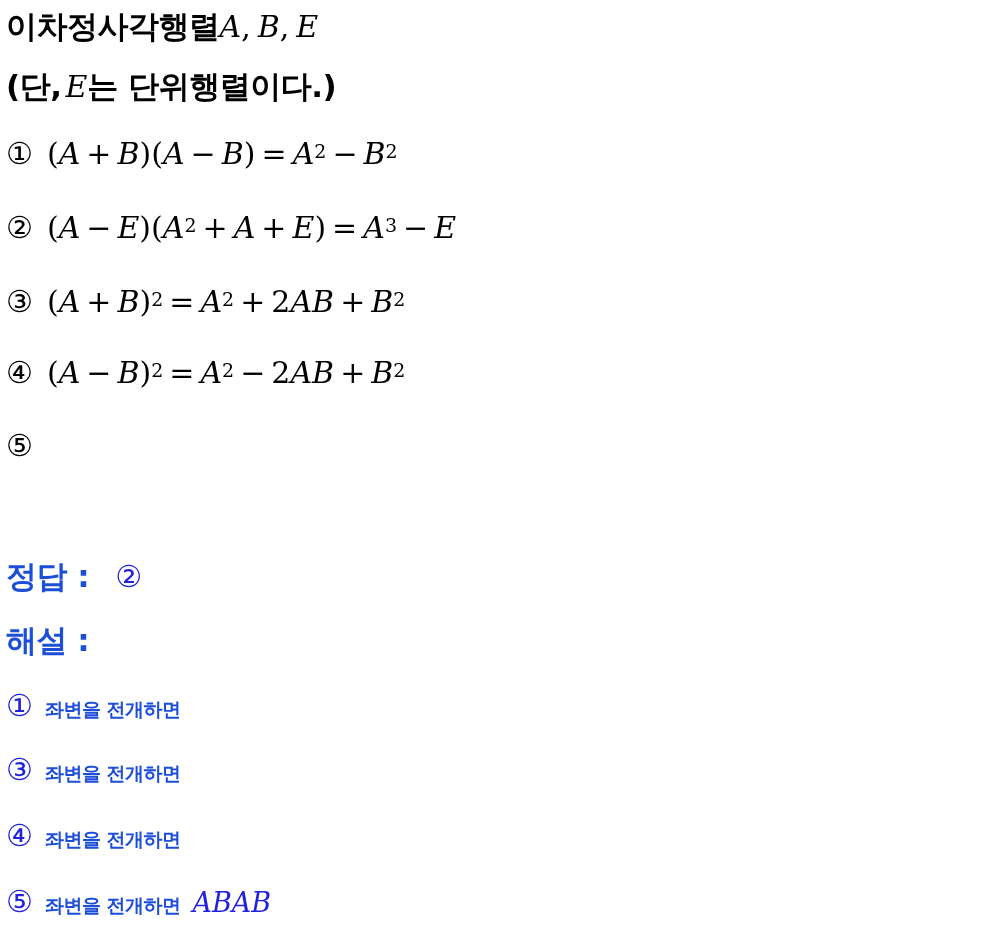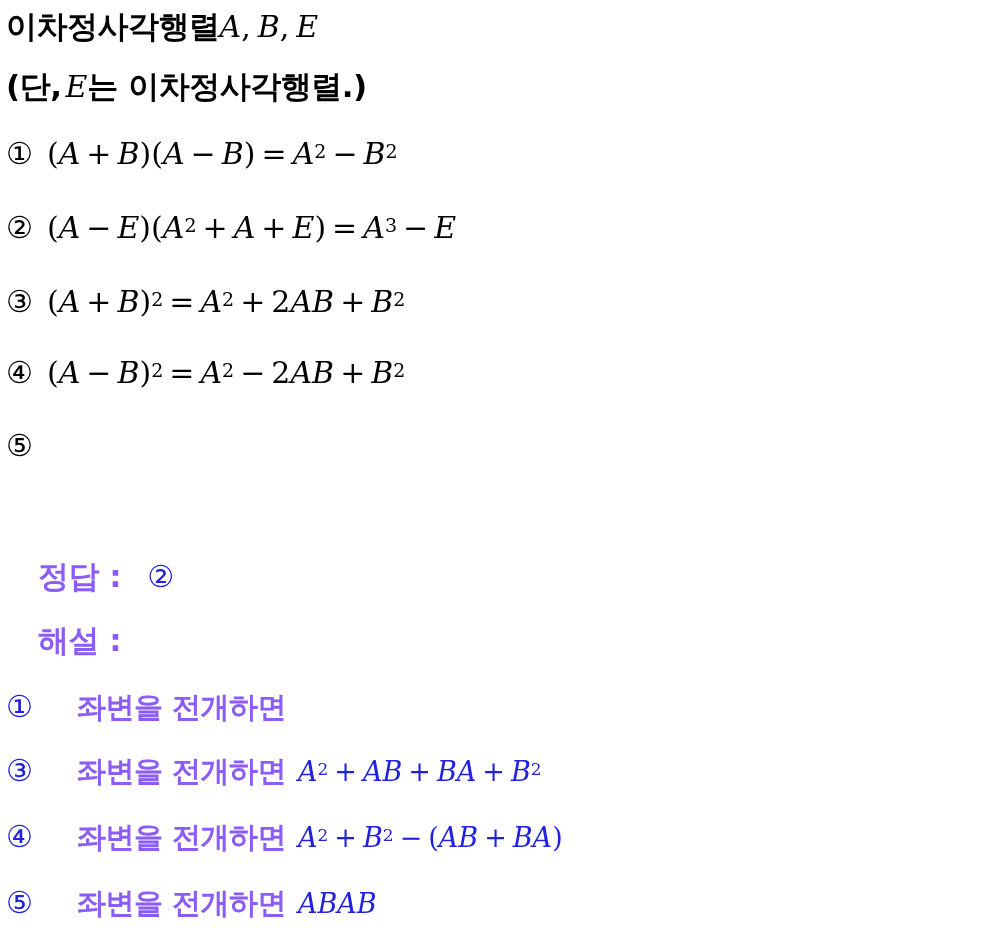--- a/index.html
+++ b/index.html
@@ -89,40 +89,40 @@
 
   .answer-block {
     position: absolute;
     left: 6px;
     color: #2222dd;
   }
   #answer-line { top: 556px; }
   #solution-label { top: 620px; }
 
   .answer-block .kr,
-  .sol .kr { color: #8b5cf6; margin-left: 32px; }
+  .sol .kr { color: #1d4ed8; }
   .answer-block .mi,
   .answer-block .mn,
   .answer-block .circnum,
   .sol .mi, .sol .mn, .sol .sup, .sol .circnum, .sol .mop { color: #2222dd; }
 
   .sol {
     position: absolute;
     left: 6px;
     color: #2222dd;
     display: flex;
     align-items: baseline;
     gap: 12px;
   }
   #sol-1 { top: 688px; }
   #sol-2 { top: 752px; }
   #sol-3 { top: 818px; }
   #sol-4 { top: 884px; }
 
-  .sol .kr { font-size: 29px; }
+  .sol .kr { font-size: 19px; }
   .sol .mi, .sol .mn, .sol .mop { font-size: 27px; }
   .sol .sup { font-size: 17px; }
 
   .gap { display: inline-block; width: 7px; }
   .gap-sm { display: inline-block; width: 4px; }
   .answer-gap { display: inline-block; width: 26px; }
 </style>
 </head>
 <body>
 
@@ -136,21 +136,21 @@
     <span class="mi">B</span>
     <span class="mn">,</span>
     <span class="gap"></span>
     <span class="mi">E</span>
   </div>
 
   <div class="line" id="q-line-2">
     <span class="kr">(단, </span>
     <span class="gap-sm"></span>
     <span class="mi">E</span>
-    <span class="kr">는 이차정사각행렬.)</span>
+    <span class="kr">는 단위행렬이다.)</span>
   </div>
 
   <div class="choice" id="choice-1">
     <span class="circnum">①</span>
     <span class="expr"><span class="mn">(</span><span class="mi">A</span><span class="mop" style="padding: 0px 6px;">+</span><span class="mi">B</span><span class="mn">)(</span><span class="mi">A</span><span class="mop" style="padding: 0px 6px;">−</span><span class="mi">B</span><span class="mn">)</span><span class="mop" style="padding: 0px 6px;">=</span><span class="mi">A</span><span class="sup">2</span><span class="mop" style="padding: 0px 6px;">−</span><span class="mi">B</span><span class="sup">2</span></span>
   </div>
   <div class="choice" id="choice-2">
     <span class="circnum">②</span>
     <span class="expr"><span class="mn">(</span><span class="mi">A</span><span class="mop" style="padding: 0px 6px;">−</span><span class="mi">E</span><span class="mn">)(</span><span class="mi">A</span><span class="sup">2</span><span class="mop" style="padding: 0px 6px;">+</span><span class="mi">A</span><span class="mop" style="padding: 0px 6px;">+</span><span class="mi">E</span><span class="mn">)</span><span class="mop" style="padding: 0px 6px;">=</span><span class="mi">A</span><span class="sup">3</span><span class="mop" style="padding: 0px 6px;">−</span><span class="mi">E</span></span>
   </div>
@@ -176,26 +176,24 @@
     <span class="kr">해설 :</span>
   </div>
 
   <div class="sol" id="sol-1">
     <span class="circnum">①</span>
     <span class="kr">좌변을 전개하면</span>
   </div>
   <div class="sol" id="sol-2">
     <span class="circnum">③</span>
     <span class="kr">좌변을 전개하면</span>
-    <span class="expr"><span class="mi">A</span><span class="sup">2</span><span class="mop" style="padding: 0px 6px;">+</span><span class="mi">AB</span><span class="mop" style="padding: 0px 6px;">+</span><span class="mi">BA</span><span class="mop" style="padding: 0px 6px;">+</span><span class="mi">B</span><span class="sup">2</span></span>
   </div>
   <div class="sol" id="sol-3">
     <span class="circnum">④</span>
     <span class="kr">좌변을 전개하면</span>
-    <span class="expr"><span class="mi">A</span><span class="sup">2</span><span class="mop" style="padding: 0px 6px;">+</span><span class="mi">B</span><span class="sup">2</span><span class="mop" style="padding: 0px 6px;">−</span><span class="mn">(</span><span class="mi">AB</span><span class="mop" style="padding: 0px 6px;">+</span><span class="mi">BA</span><span class="mn">)</span></span>
   </div>
   <div class="sol" id="sol-4">
     <span class="circnum">⑤</span>
     <span class="kr">좌변을 전개하면</span>
     <span class="expr"><span class="mi">ABAB</span></span>
   </div>
 
 </div>
 
 </body></html>

